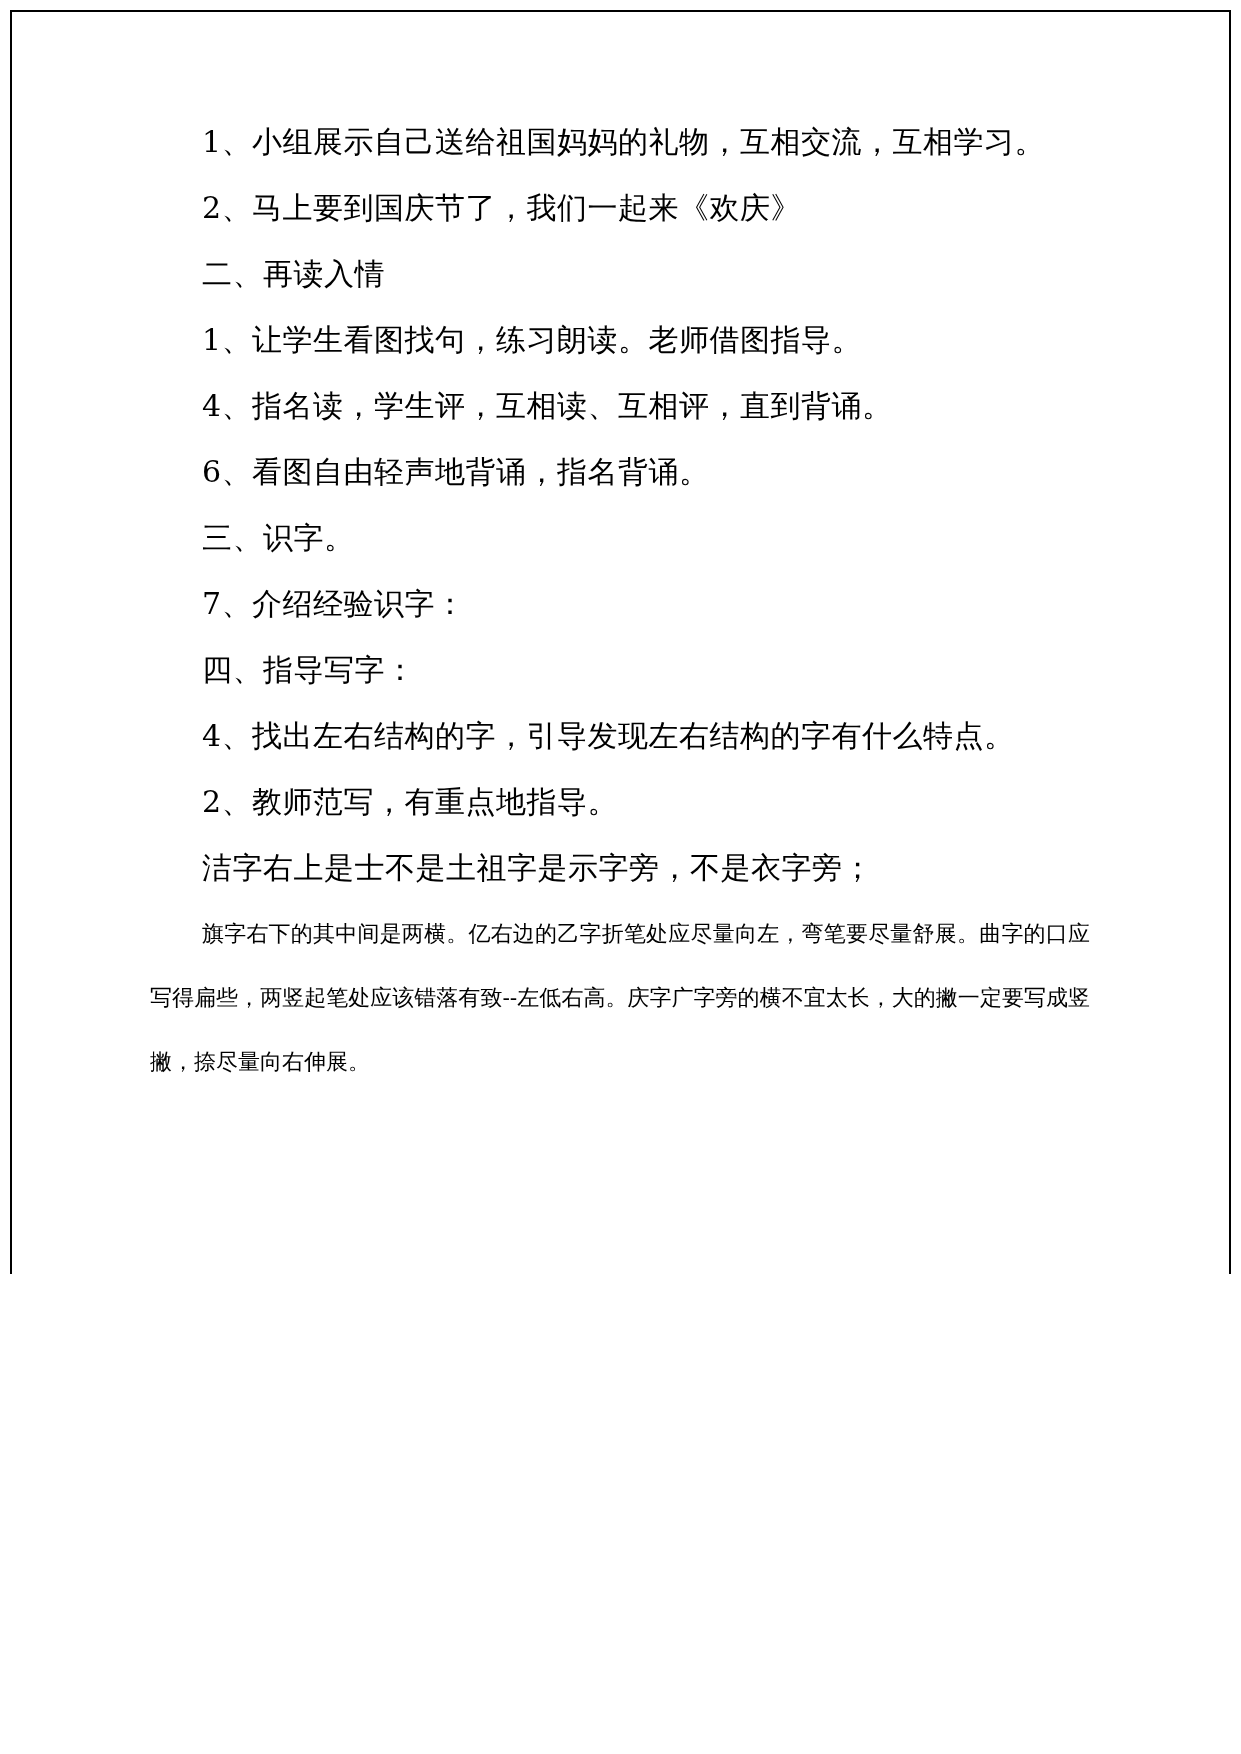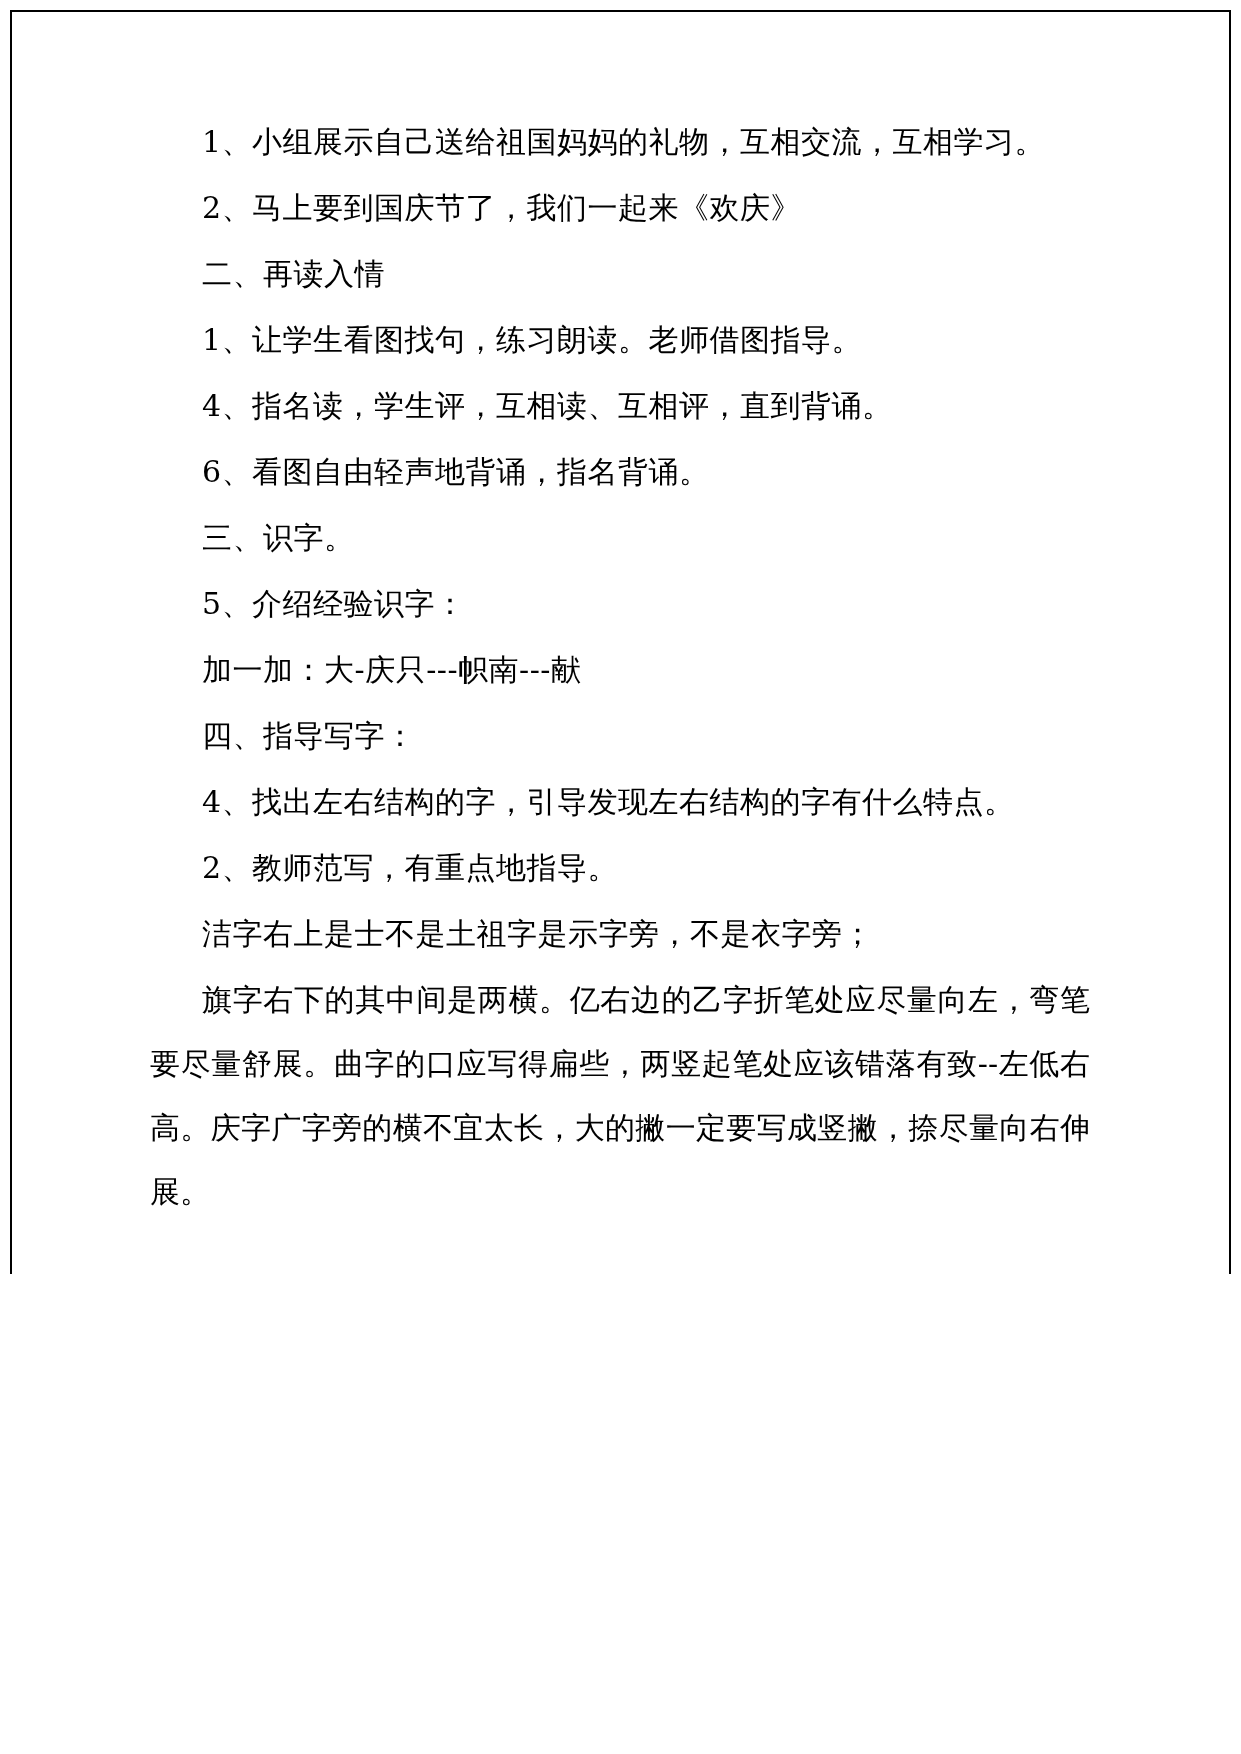--- a/index.html
+++ b/index.html
@@ -45,21 +45,21 @@
     white-space: pre-wrap;
   }
   .indent-1 {
     text-indent: 52px;
   }
   .indent-0 {
     text-indent: 0px;
   }
   .block {
     text-indent: 52px;
-    font-size: 30px;
+    font-size: 22px;
     line-height: 64px;
     margin: 0;
     text-align: justify;
   }
   .page-number {
     position: absolute;
     left: 0;
     right: 0;
     top: 1577px;
     text-align: center;
@@ -74,22 +74,21 @@
   <div class="page-border"></div>
 
   <div class="content">
     <p class="para indent-1">1、小组展示自己送给祖国妈妈的礼物，互相交流，互相学习。</p>
     <p class="para indent-1">2、马上要到国庆节了，我们一起来《欢庆》</p>
     <p class="para indent-1">二、再读入情</p>
     <p class="para indent-1">1、让学生看图找句，练习朗读。老师借图指导。</p>
     <p class="para indent-1">4、指名读，学生评，互相读、互相评，直到背诵。</p>
     <p class="para indent-1">6、看图自由轻声地背诵，指名背诵。</p>
     <p class="para indent-1">三、识字。</p>
-    <p class="para indent-1">5、介绍经验识字：</p>
-    <p class="para indent-1">加一加：大-庆只---帜南---献</p>
+    <p class="para indent-1">7、介绍经验识字：</p>
     <p class="para indent-1">四、指导写字：</p>
     <p class="para indent-1">4、找出左右结构的字，引导发现左右结构的字有什么特点。</p>
     <p class="para indent-1">2、教师范写，有重点地指导。</p>
     <p class="para indent-1">洁字右上是士不是土祖字是示字旁，不是衣字旁；</p>
     <p class="block">旗字右下的其中间是两横。亿右边的乙字折笔处应尽量向左，弯笔要尽量舒展。曲字的口应写得扁些，两竖起笔处应该错落有致--左低右高。庆字广字旁的横不宜太长，大的撇一定要写成竖撇，捺尽量向右伸展。</p>
   </div>
 
   <div class="page-number">4</div>
 </div>
 

